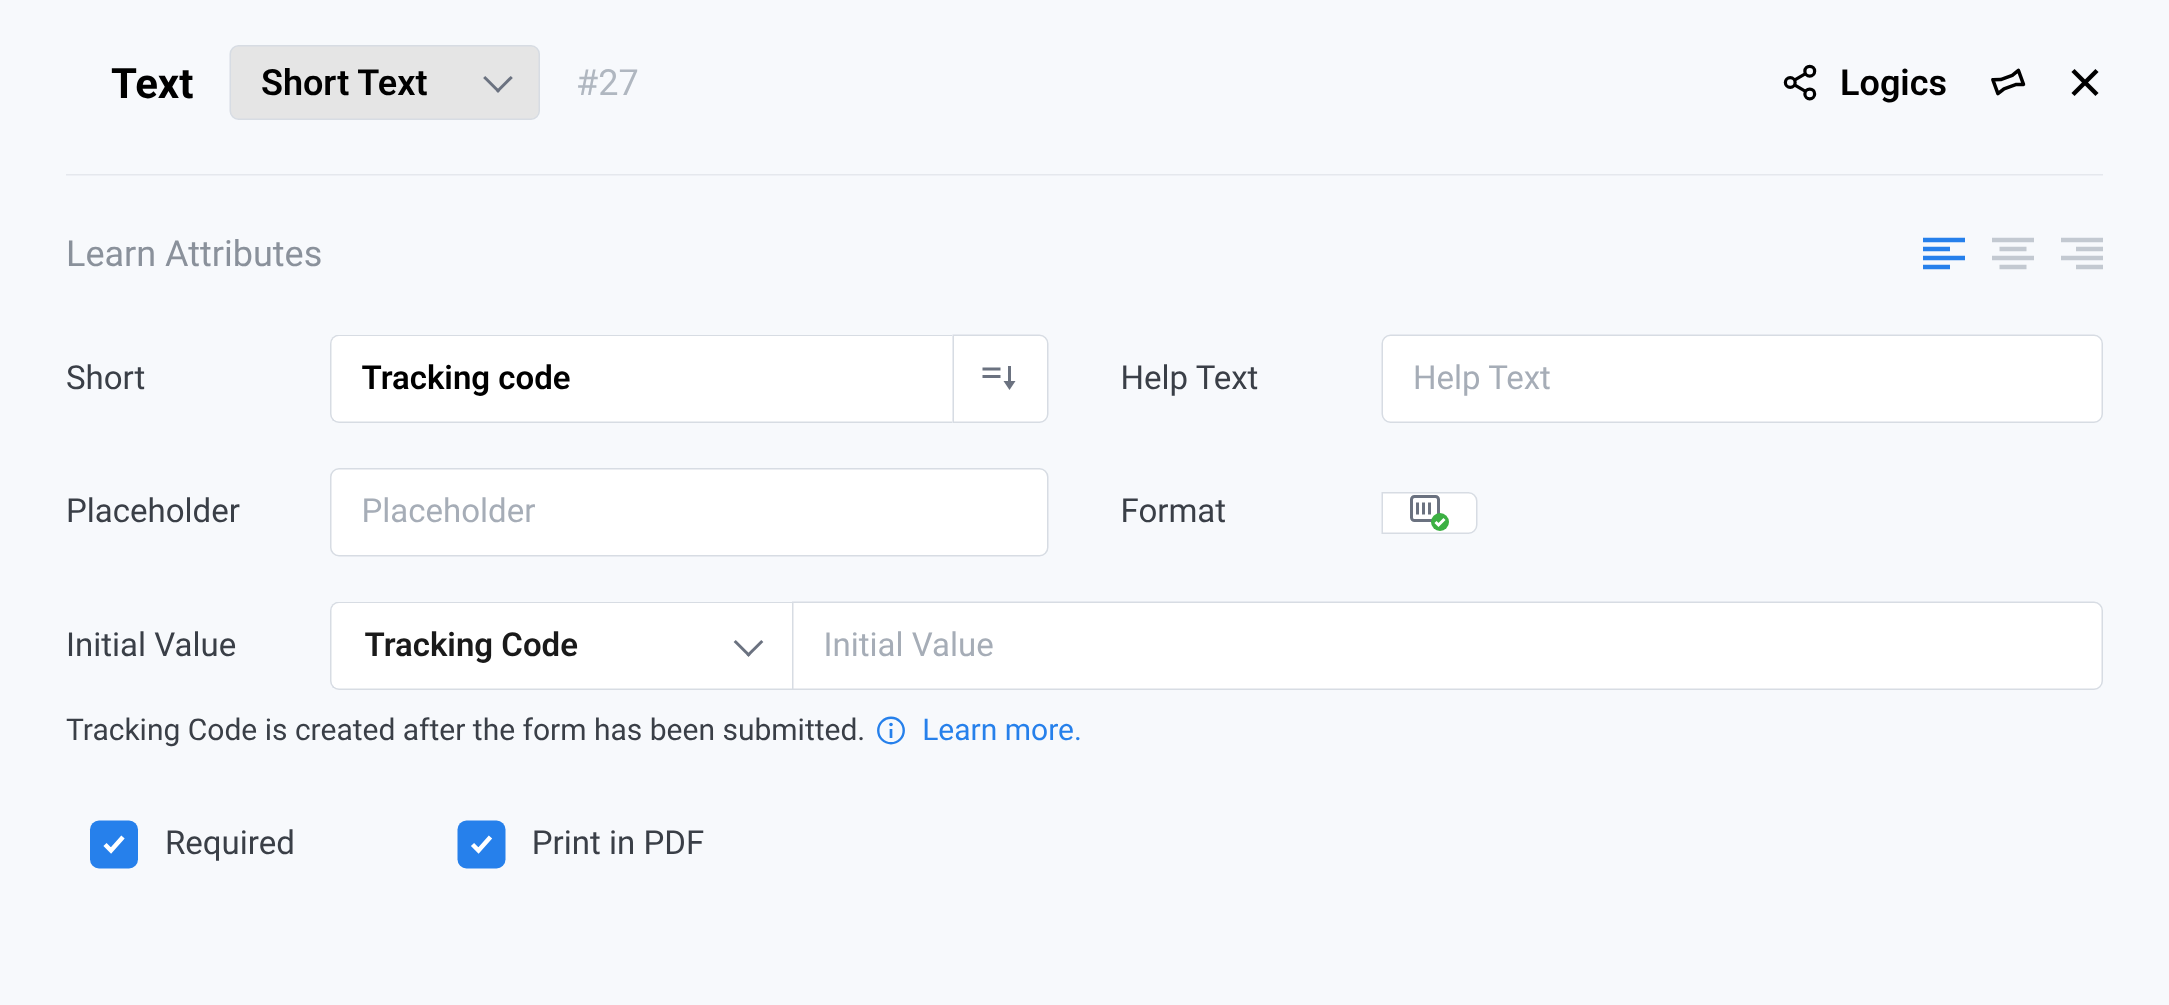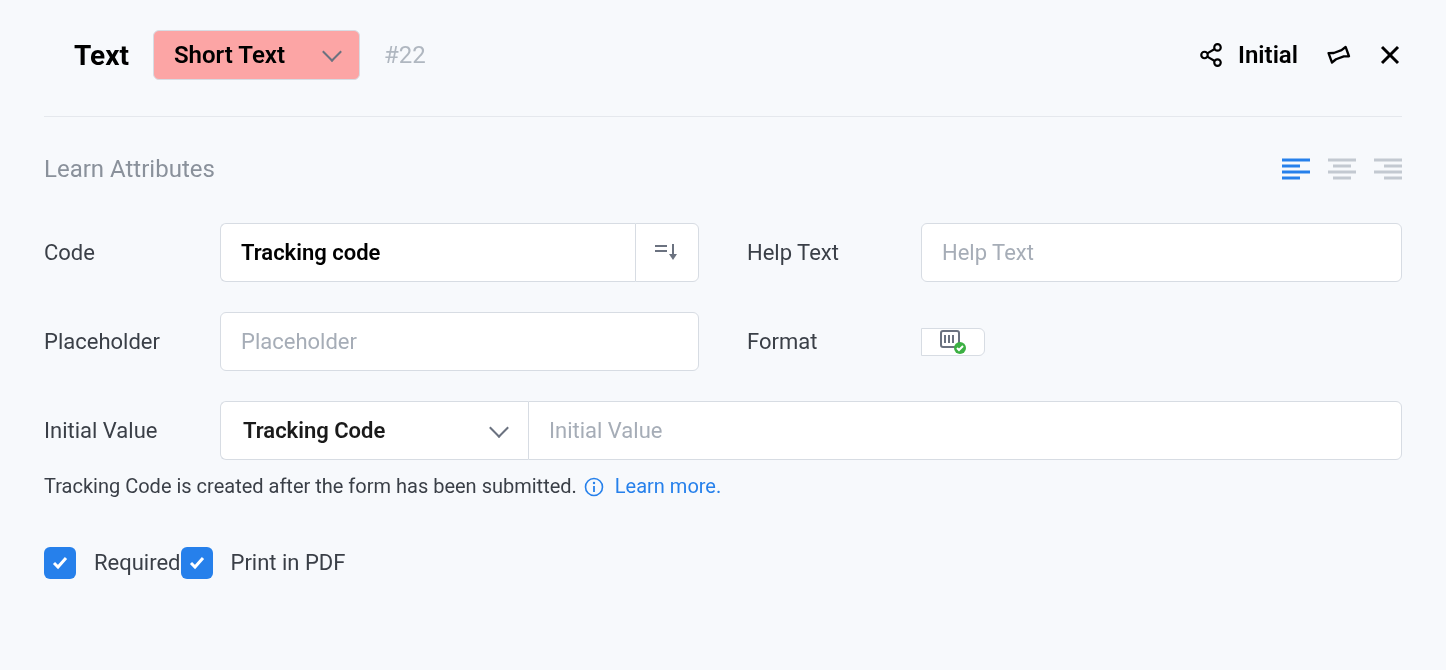--- a/index.html
+++ b/index.html
@@ -25,21 +25,21 @@
   }
   .title {
     font-size: 28px;
     font-weight: 700;
     color: #000;
   }
   .type-select {
     display: flex;
     align-items: center;
     gap: 40px;
-    background: #fca5a5;
+    background: #e5e5e5;
     border: 1px solid #d7dce3;
     border-radius: 6px;
     padding: 10px 20px;
     font-size: 24px;
     font-weight: 600;
     color: #000;
     cursor: pointer;
   }
   .chevron {
     width: 14px;
@@ -183,20 +183,22 @@
     color: #2680eb;
     cursor: pointer;
   }
   .info-icon {
     display: inline-block;
     vertical-align: middle;
     margin: 0 6px 2px 2px;
   }
   .check-row {
     display: flex;
+    gap: 108px;
+    margin-left: 16px;
   }
   .check-item {
     display: flex;
     align-items: center;
     gap: 18px;
     font-size: 22px;
     color: #3a3f47;
     cursor: pointer;
   }
   .checkbox {
@@ -213,32 +215,32 @@
 </head>
 <body>
 
 <div class="header">
   <div class="header-left">
     <div class="title">Text</div>
     <div class="type-select">
       <span>Short Text</span>
       <span class="chevron"></span>
     </div>
-    <div class="field-id">#22</div>
+    <div class="field-id">#27</div>
   </div>
   <div class="header-right">
     <div class="logics-btn">
       <svg width="26" height="26" viewBox="0 0 24 24" fill="none">
         <circle cx="18" cy="5" r="3" stroke="#000" stroke-width="2"></circle>
         <circle cx="6" cy="12" r="3" stroke="#000" stroke-width="2"></circle>
         <circle cx="18" cy="19" r="3" stroke="#000" stroke-width="2"></circle>
         <line x1="8.6" y1="10.5" x2="15.4" y2="6.5" stroke="#000" stroke-width="2"></line>
         <line x1="8.6" y1="13.5" x2="15.4" y2="17.5" stroke="#000" stroke-width="2"></line>
       </svg>
-      <span>Initial</span>
+      <span>Logics</span>
     </div>
     <svg width="28" height="28" viewBox="0 0 24 24" fill="none" style="cursor:pointer">
       <path d="M15 3l6 6-4 2-5 5-2 4-6-6 4-2 5-5 2-4z" stroke="#000" stroke-width="2" stroke-linejoin="round" transform="rotate(25 12 12)"></path>
     </svg>
     <svg width="24" height="24" viewBox="0 0 24 24" style="cursor:pointer">
       <line x1="4" y1="4" x2="20" y2="20" stroke="#000" stroke-width="3"></line>
       <line x1="20" y1="4" x2="4" y2="20" stroke="#000" stroke-width="3"></line>
     </svg>
   </div>
 </div>
@@ -264,21 +266,21 @@
       <line x1="0" y1="2" x2="28" y2="2" stroke="#c3c9d1" stroke-width="3"></line>
       <line x1="10" y1="8" x2="28" y2="8" stroke="#c3c9d1" stroke-width="3"></line>
       <line x1="0" y1="14" x2="28" y2="14" stroke="#c3c9d1" stroke-width="3"></line>
       <line x1="10" y1="20" x2="28" y2="20" stroke="#c3c9d1" stroke-width="3"></line>
     </svg>
   </div>
 </div>
 
 <div class="row">
   <div class="left-col">
-    <div class="field-label">Code</div>
+    <div class="field-label">Short</div>
     <div class="input-group">
       <input class="text-input with-addon" type="text" style="font-weight: 600;" value="Tracking code">
       <div class="input-addon">
         <svg width="28" height="22" viewBox="0 0 28 22">
           <line x1="2" y1="4" x2="14" y2="4" stroke="#6b7280" stroke-width="2"></line>
           <line x1="2" y1="9" x2="14" y2="9" stroke="#6b7280" stroke-width="2"></line>
           <line x1="20" y1="2" x2="20" y2="16" stroke="#6b7280" stroke-width="2"></line>
           <path d="M16 12 L20 18 L24 12" fill="#6b7280"></path>
         </svg>
       </div>

